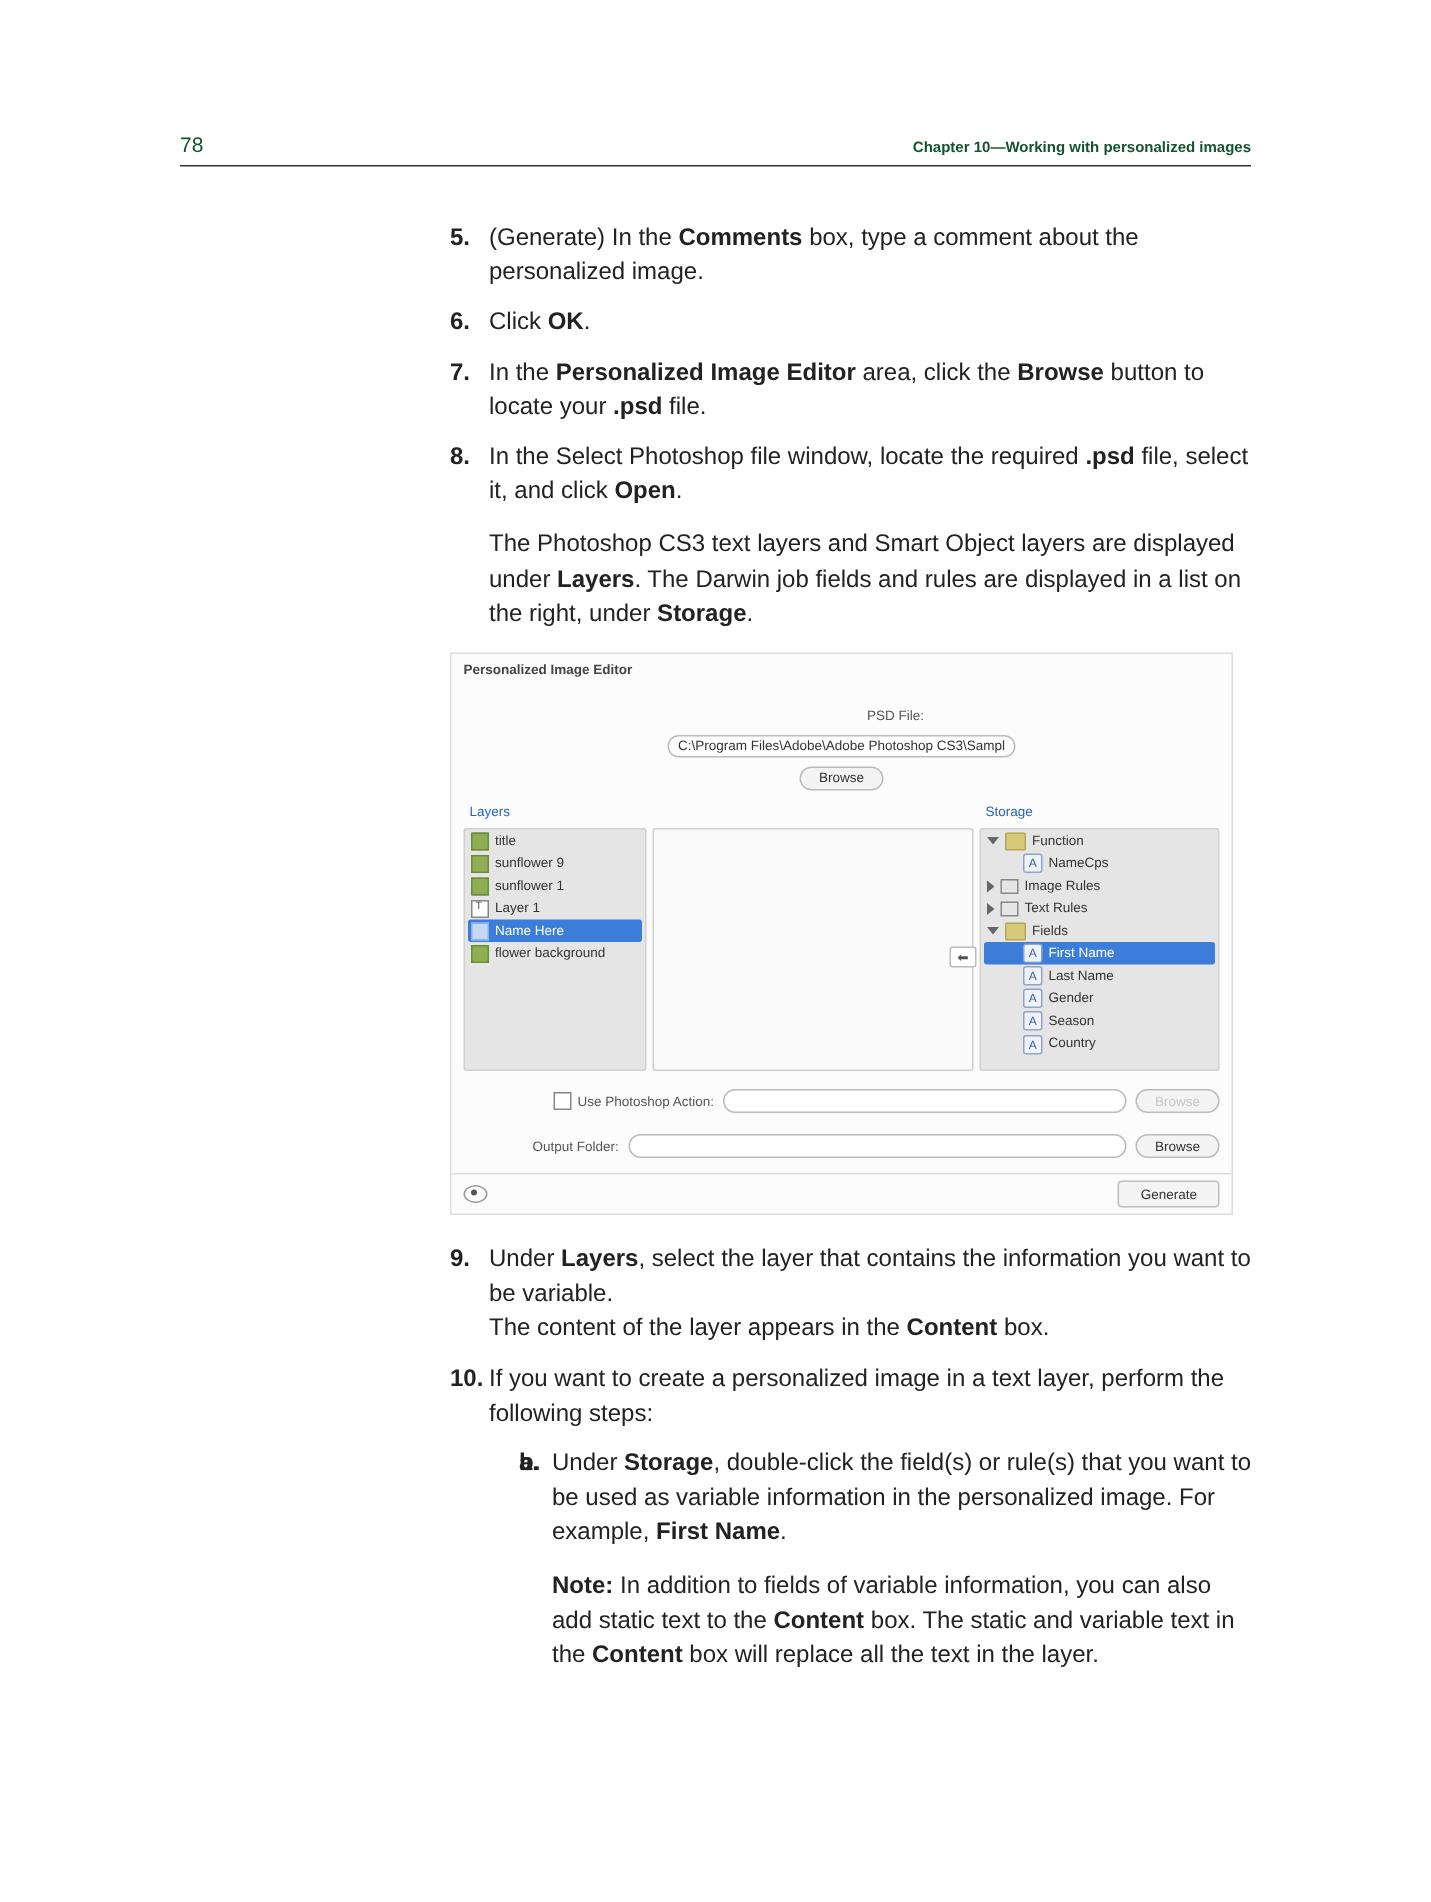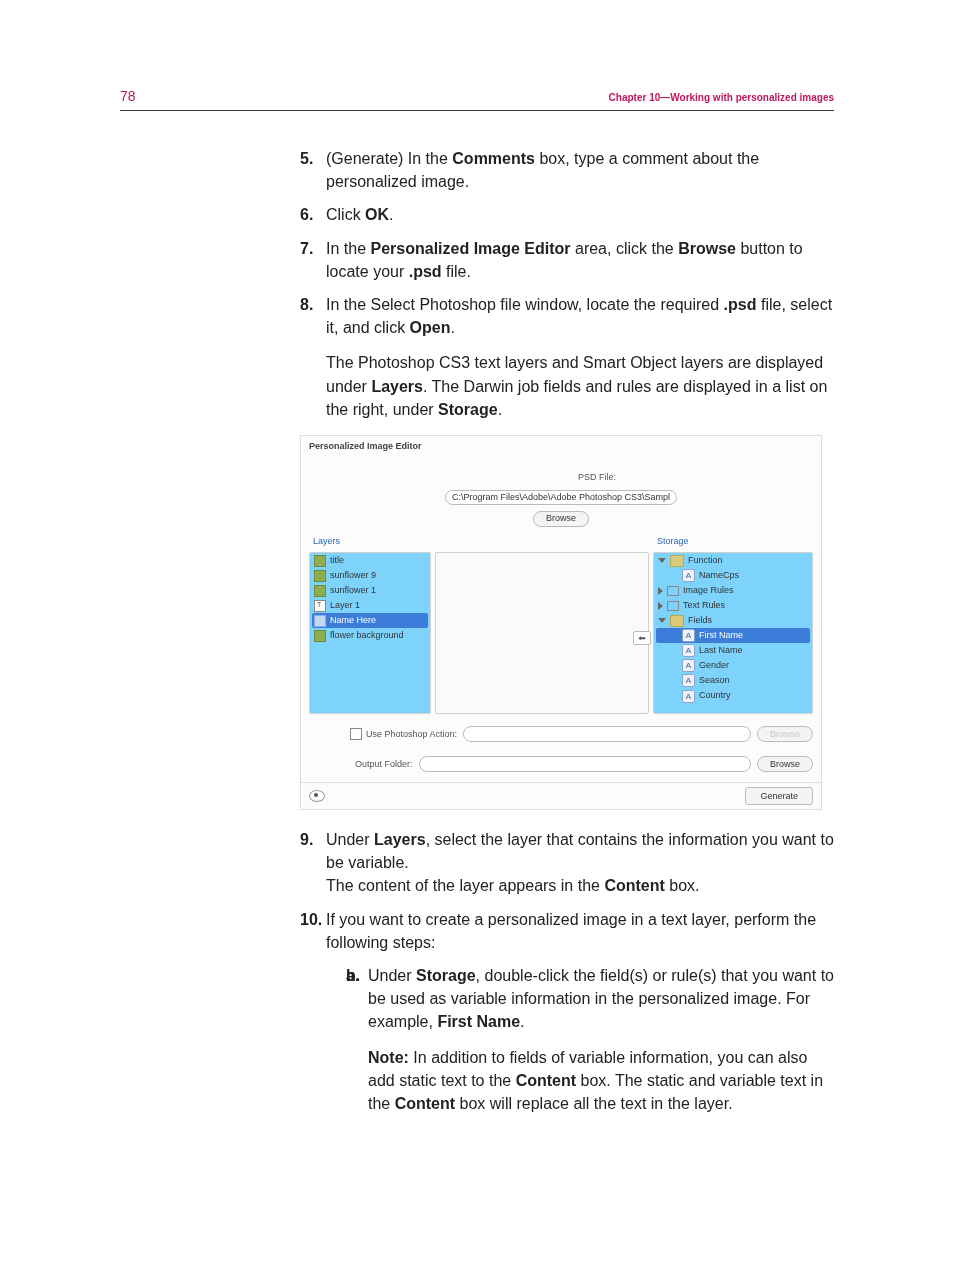--- a/index.html
+++ b/index.html
@@ -17,21 +17,21 @@
     position: relative;
   }
   .header {
     display: flex;
     justify-content: space-between;
     align-items: baseline;
     font-size: 14px;
     border-bottom: 1px solid #333;
     padding-bottom: 6px;
     margin-bottom: 36px;
-    color: #be185d;
+    color: #14532d;
   }
   .header .pgnum { font-size: 14px; }
   .header .chapter { font-size: 10px; font-weight: bold; }
 
   .body {
     margin-left: 180px;
     font-size: 16px;
     line-height: 1.45;
   }
   ol.main { list-style: none; padding: 0; margin: 0; }
@@ -72,21 +72,21 @@
   .shot .btn {
     height: 14px; border: 1px solid #bbb; border-radius: 8px; background: #f4f4f4;
     padding: 0 12px; display: inline-flex; align-items: center; font-size: 9px; color: #333;
   }
   .shot .btn.disabled { color: #c7c7c7; }
   .shot .rowLbl { width: 110px; text-align: right; color: #555; }
   .shot .panels {
     display: flex; gap: 4px; padding: 4px 8px 8px 8px; align-items: stretch;
   }
   .shot .panel {
-    border: 1px solid #d0d0d0; background: #7dd3fc; border-radius: 2px;
+    border: 1px solid #d0d0d0; background: #e5e5e5; border-radius: 2px;
     position: relative;
   }
   .shot .panel.left { width: 120px; height: 160px; }
   .shot .panel.mid  { flex: 1; height: 160px; background: #fafafa; }
   .shot .panel.right{ width: 158px; height: 160px; }
   .shot .panelTitle {
     color: #2a66b3; font-size: 9px; padding: 2px 4px 4px 4px;
   }
   .shot ul.tree { list-style: none; margin: 0; padding: 0 2px; }
   .shot ul.tree li {
@@ -259,21 +259,21 @@
                   <li class="indent2">
                       <span class="A">A</span>
                       <span>Country</span>
                     </li>
                 </ul>
               </div>
             </div>
           </div>
 
           <div class="bottomRow">
-            <span class="rowLbl" style="width:auto;flex:0 0 auto;text-align:left;display:flex;align-items:center;gap:4px;margin-left:41px">
+            <span class="rowLbl" style="width:auto;flex:0 0 auto;text-align:left;display:flex;align-items:center;gap:4px;margin-left:60px">
               <span class="chk"></span>
               <span>Use Photoshop Action:</span>
             </span>
             <span class="field"></span>
             <span class="btn disabled">Browse</span>
           </div>
           <div class="bottomRow" style="margin-top:6px;margin-bottom:6px">
             <span class="rowLbl" style="margin-left:46px;width:auto">Output Folder:</span>
             <span class="field"></span>
             <span class="btn">Browse</span>

